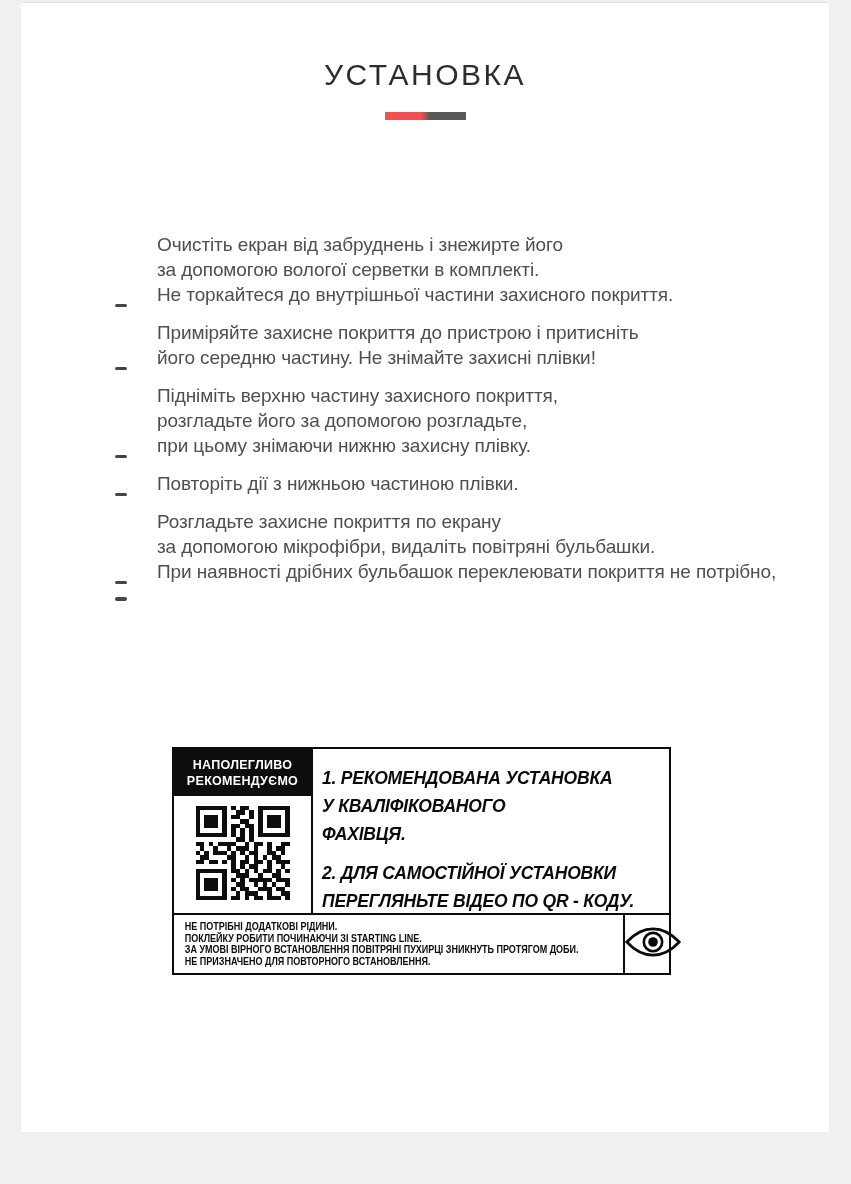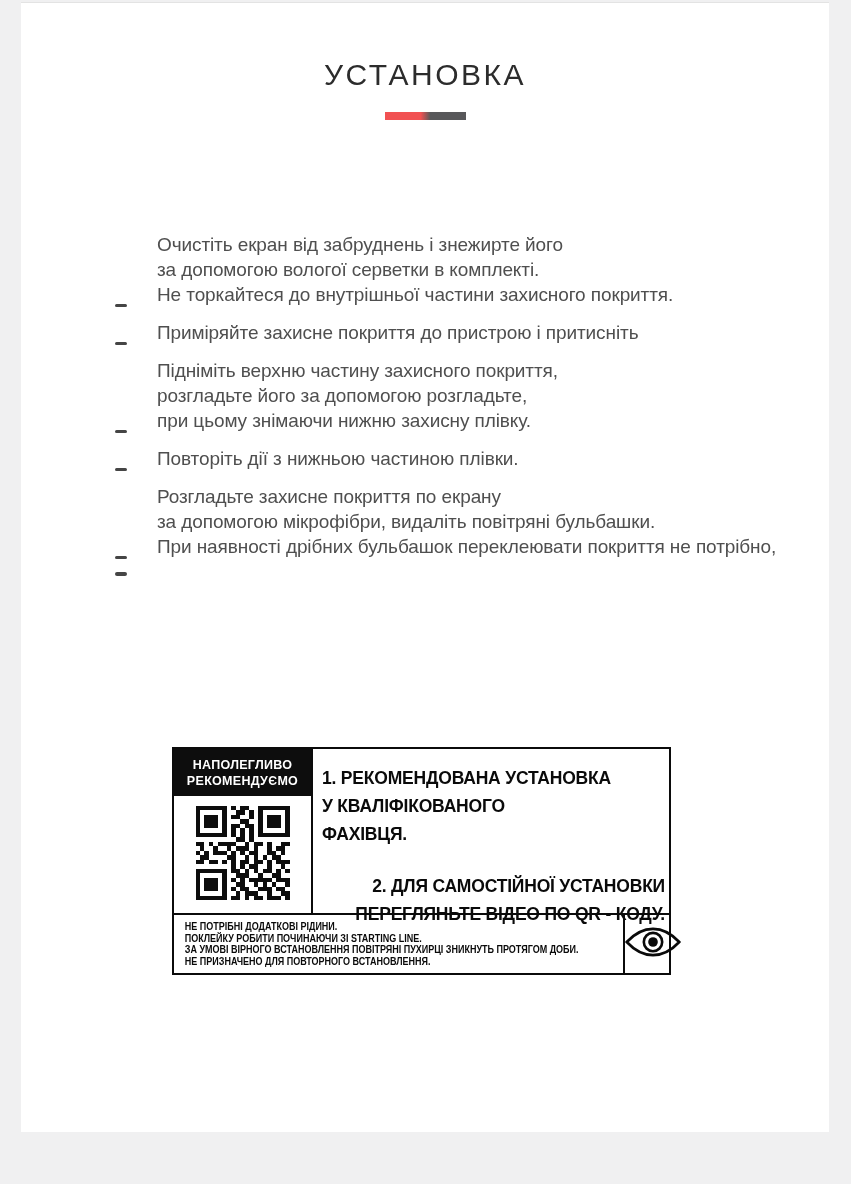--- a/index.html
+++ b/index.html
@@ -22,22 +22,22 @@
   .box-top { display:flex; height:166px; border-bottom:2px solid #0b0b0b; }
   .box-left { width:139px; border-right:2px solid #0b0b0b; }
   .badge { width:100%; height:47px; background:#0d0d0d; color:#ffffff;
            display:flex; flex-direction:column; justify-content:center; align-items:center;
            font-weight:bold; font-size:12.5px; line-height:16px; letter-spacing:0.3px;text-align:right; }
   .qr { width:94px; height:94px; margin:10px auto 0; display:grid;
         grid-template-columns:repeat(21,1fr); grid-auto-rows:1fr; }
   .qr .on { background:#0d0d0d; }
   .box-right { flex:1; padding:15px 4px 0 9px; color:#0a0a0a; font-weight:bold; }
   .rec-group { font-size:17.5px; line-height:28px; letter-spacing:-0.2px; }
-  .rec-group + .rec-group { margin-top:24px;text-align:right; }
-  .rec-line { white-space:nowrap; }
+  .rec-group + .rec-group { margin-top:11px; }
+  .rec-line { white-space:nowrap;font-style:italic; }
   .box-bottom { display:flex; height:58px; }
   .notes { flex:1; padding:6px 0 0 12px; font-size:10px; font-weight:bold; line-height:11.5px;
            color:#0a0a0a; transform:scaleX(0.9); transform-origin:left top; width:111%; }
   .note-line { white-space:nowrap; }
   .eye-cell { width:72px; border-left:2px solid #0b0b0b; display:flex;
               align-items:center; justify-content:center; }
 </style>
 </head>
 <body>
 
@@ -53,20 +53,21 @@
           <div class="inst-lines">
             <div class="inst-line">Очистіть екран від забруднень і знежирте його</div>
             <div class="inst-line">за допомогою вологої серветки в комплекті.</div>
             <div class="inst-line">Не торкайтеся до внутрішньої частини захисного покриття.</div>
           </div>
         </div>
         <div class="inst-item">
           <div class="dash"></div>
           <div class="inst-lines">
             <div class="inst-line">Приміряйте захисне покриття до пристрою і притисніть</div>
+            <div class="inst-line">його середню частину. Не знімайте захисні плівки!</div>
           </div>
         </div>
         <div class="inst-item">
           <div class="dash"></div>
           <div class="inst-lines">
             <div class="inst-line">Підніміть верхню частину захисного покриття,</div>
             <div class="inst-line">розгладьте його за допомогою розгладьте,</div>
             <div class="inst-line">при цьому знімаючи нижню захисну плівку.</div>
           </div>
         </div>

